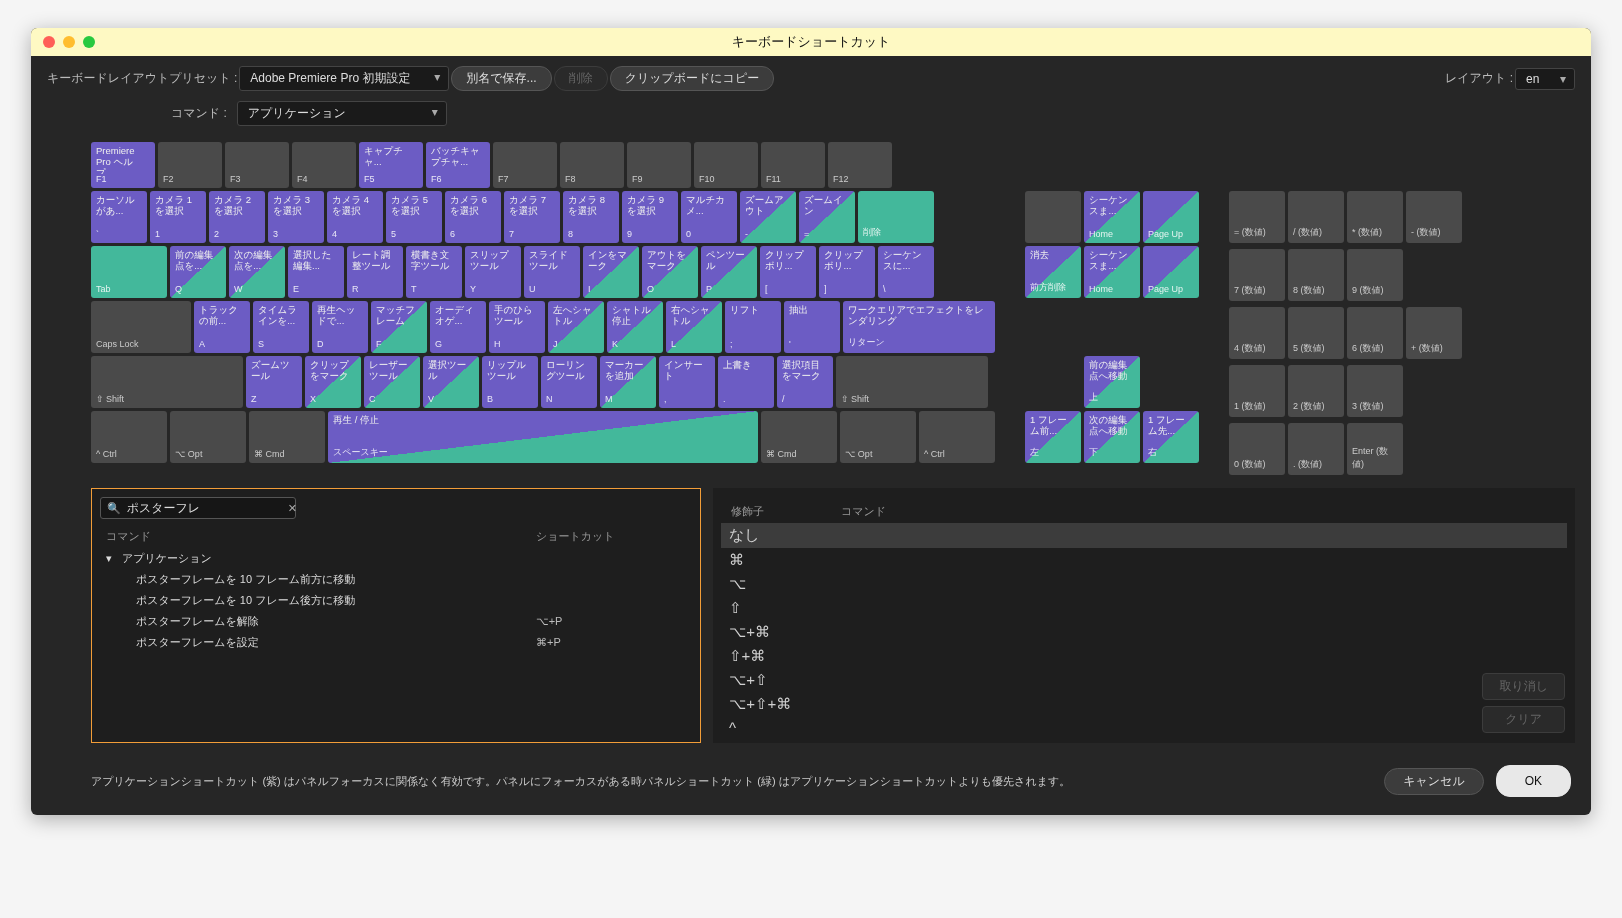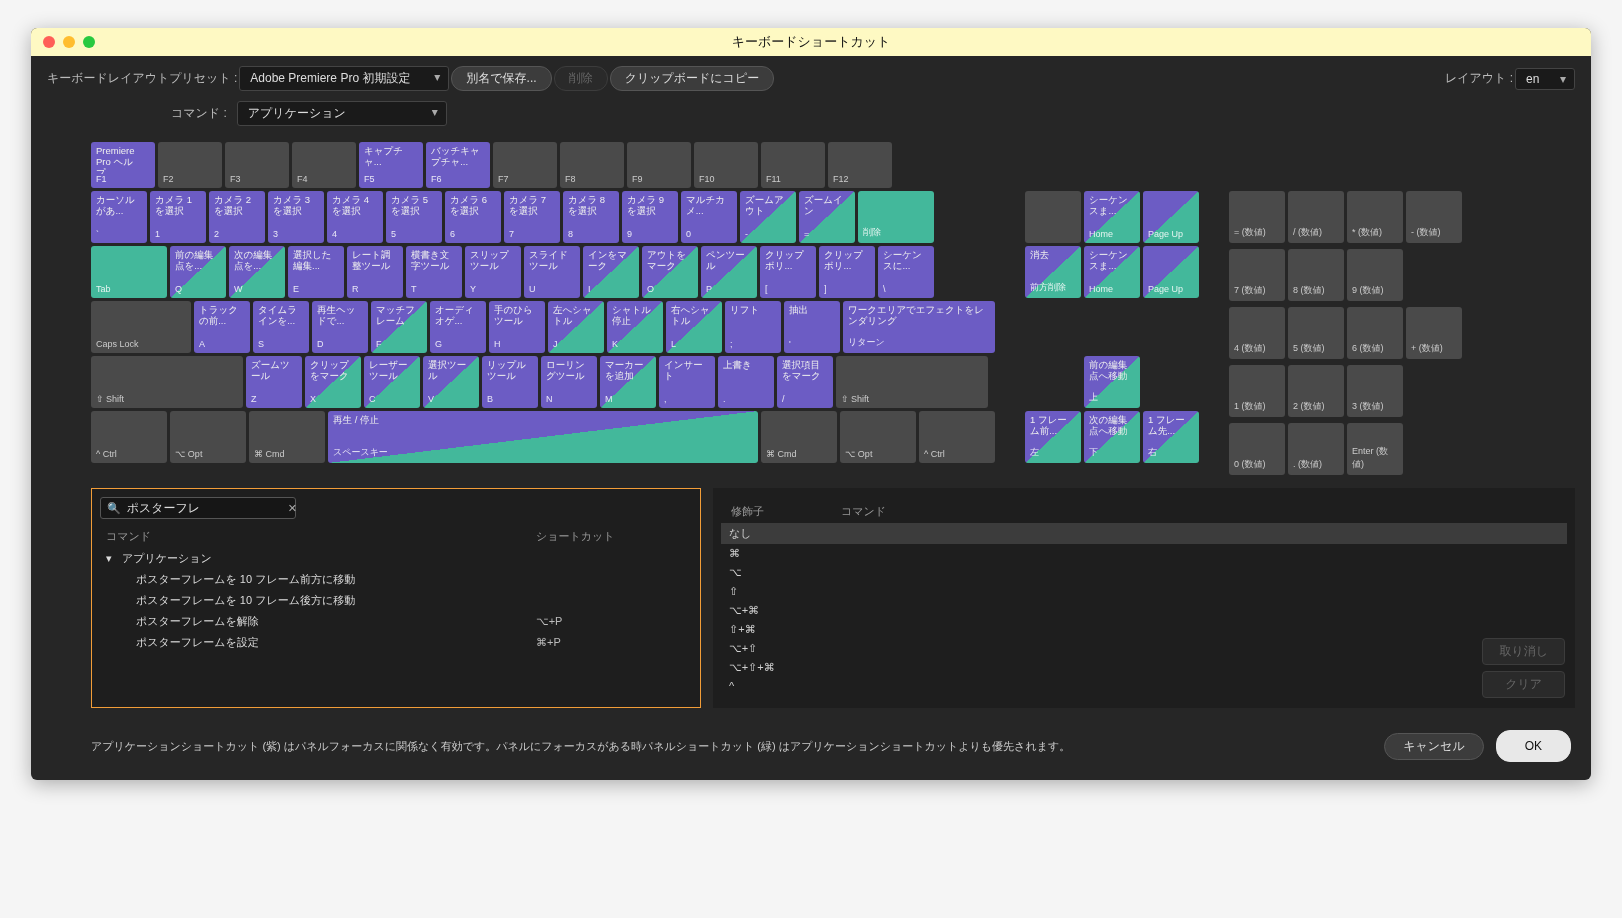--- a/index.html
+++ b/index.html
@@ -48,21 +48,21 @@
 .tree .node { padding: 3px 6px; display: flex; align-items: center; gap: 6px; }
 .tree .node.group { font-weight: 400; }
 .tree .node.leaf { padding-left: 36px; }
 .tree .chev { display: inline-block; width: 10px; }
 .tree .sc { margin-left: auto; width: 150px; color: #bbb; }
 
 .panel-right { flex: 1; background: #1e1e1e; padding: 8px 8px 4px 8px; min-height: 220px; position: relative; }
 .panel-right .klabel { color: #aaa; font-size: 11px; }
 .mod-headers { display: flex; color: #999; font-size: 11px; padding: 8px 4px 4px 4px; }
 .mod-headers .m1 { width: 110px; margin-left: 6px; } .mod-headers .m2 { flex: 1; }
-.mod-list .mrow { padding: 3px 8px; font-size: 11px; }
+.mod-list .mrow { padding: 3px 8px; font-size: 15px; }
 .mod-list .mrow.sel { background: #3c3c3c; }
 .side-btns { position: absolute; right: 10px; bottom: 10px; display: flex; flex-direction: column; gap: 6px; }
 .side-btns .btn { border-radius: 4px; padding: 4px 16px; }
 
 .footer { padding: 12px 20px 18px 60px; display: flex; align-items: center; gap: 12px; }
 .footer .legend { font-size: 11px; color: #ccc; flex: 1; }
 .btn.primary { background: #e8e8e8; color: #111; border-color: #e8e8e8; border-radius: 14px; padding: 8px 28px; }
 .btn.cancel { border-radius: 14px; padding: 4px 18px; }
 </style>
 </head>

